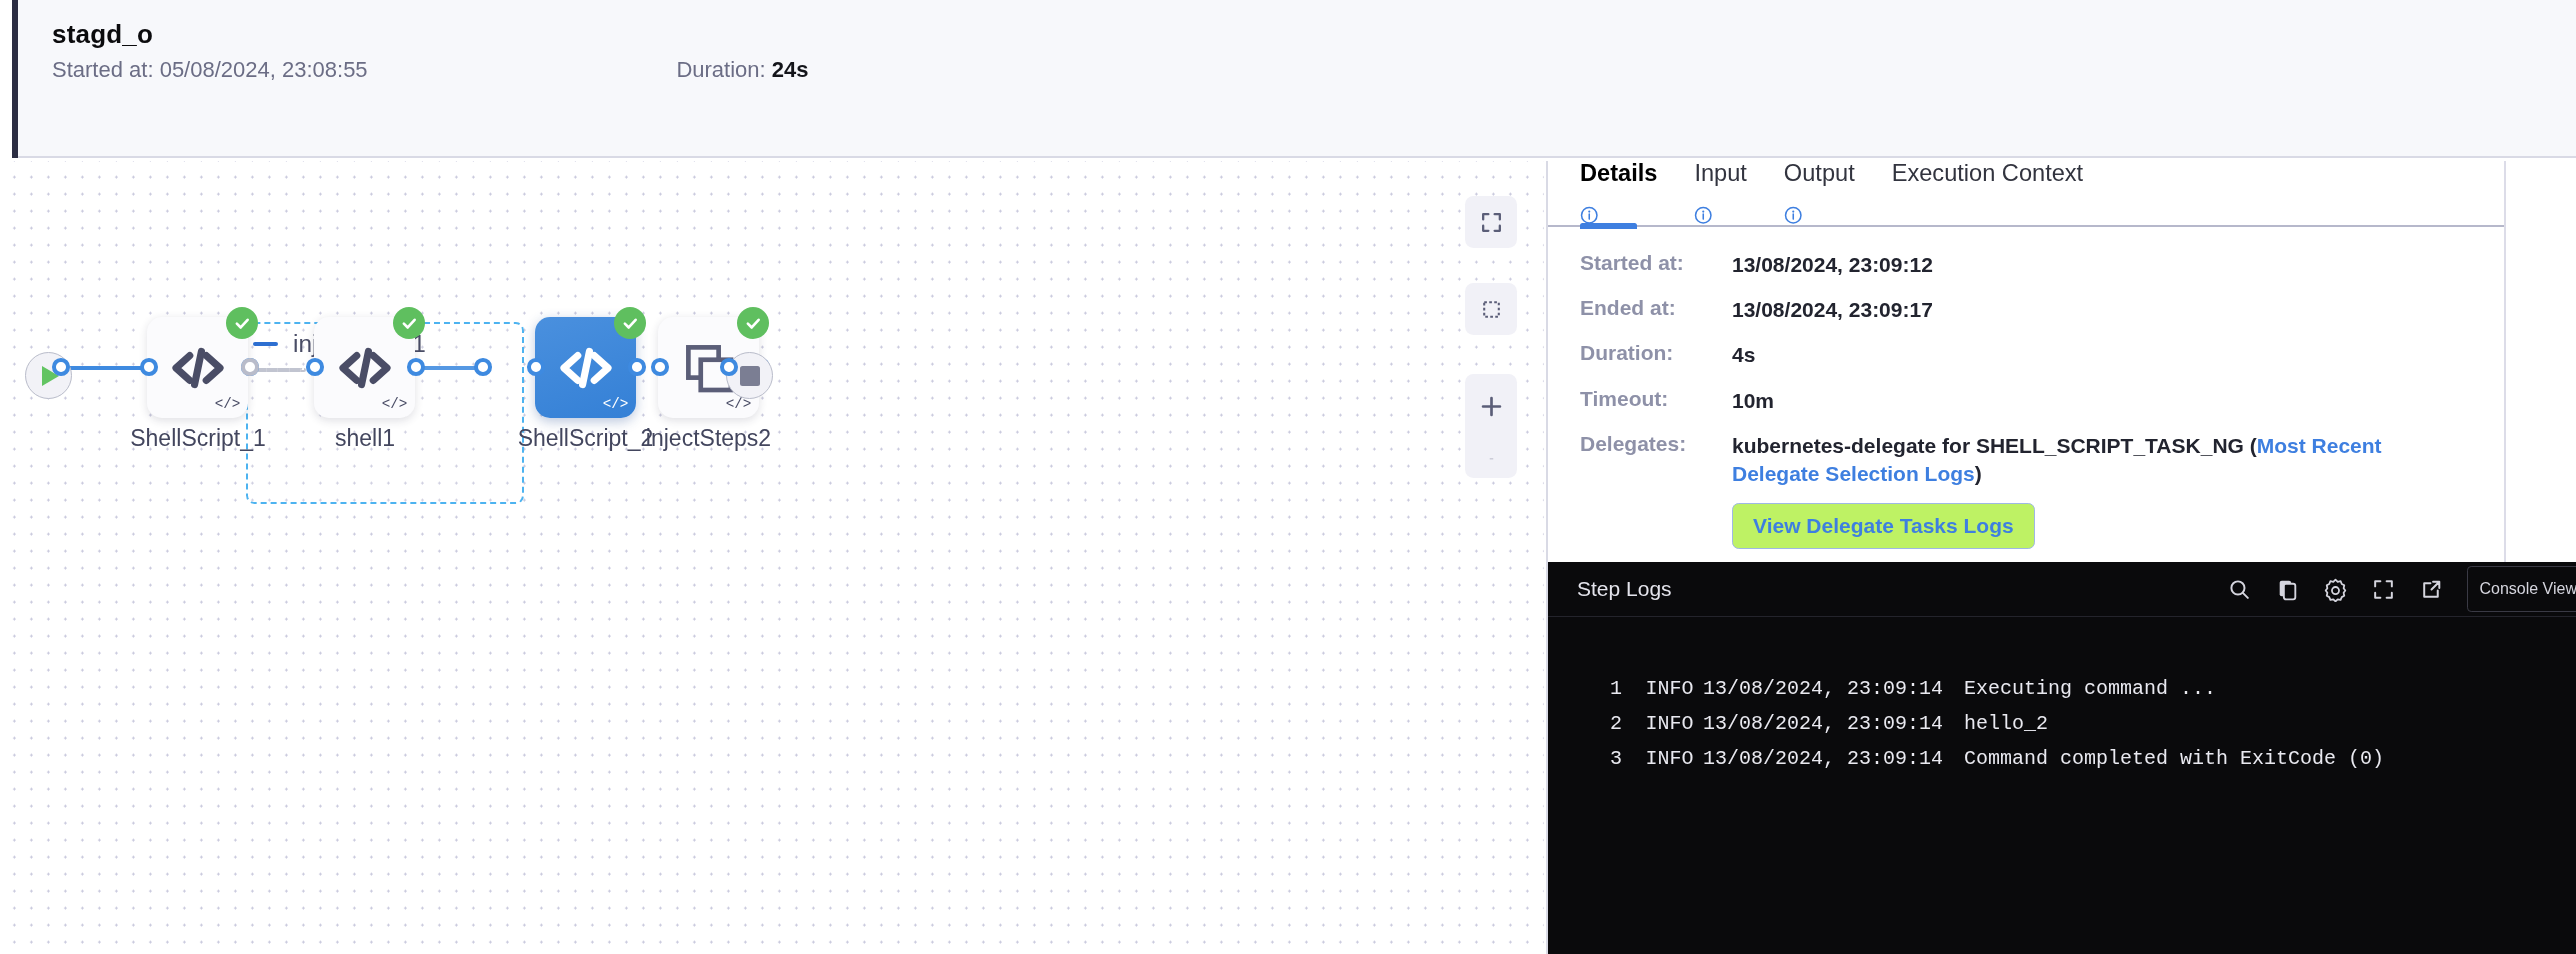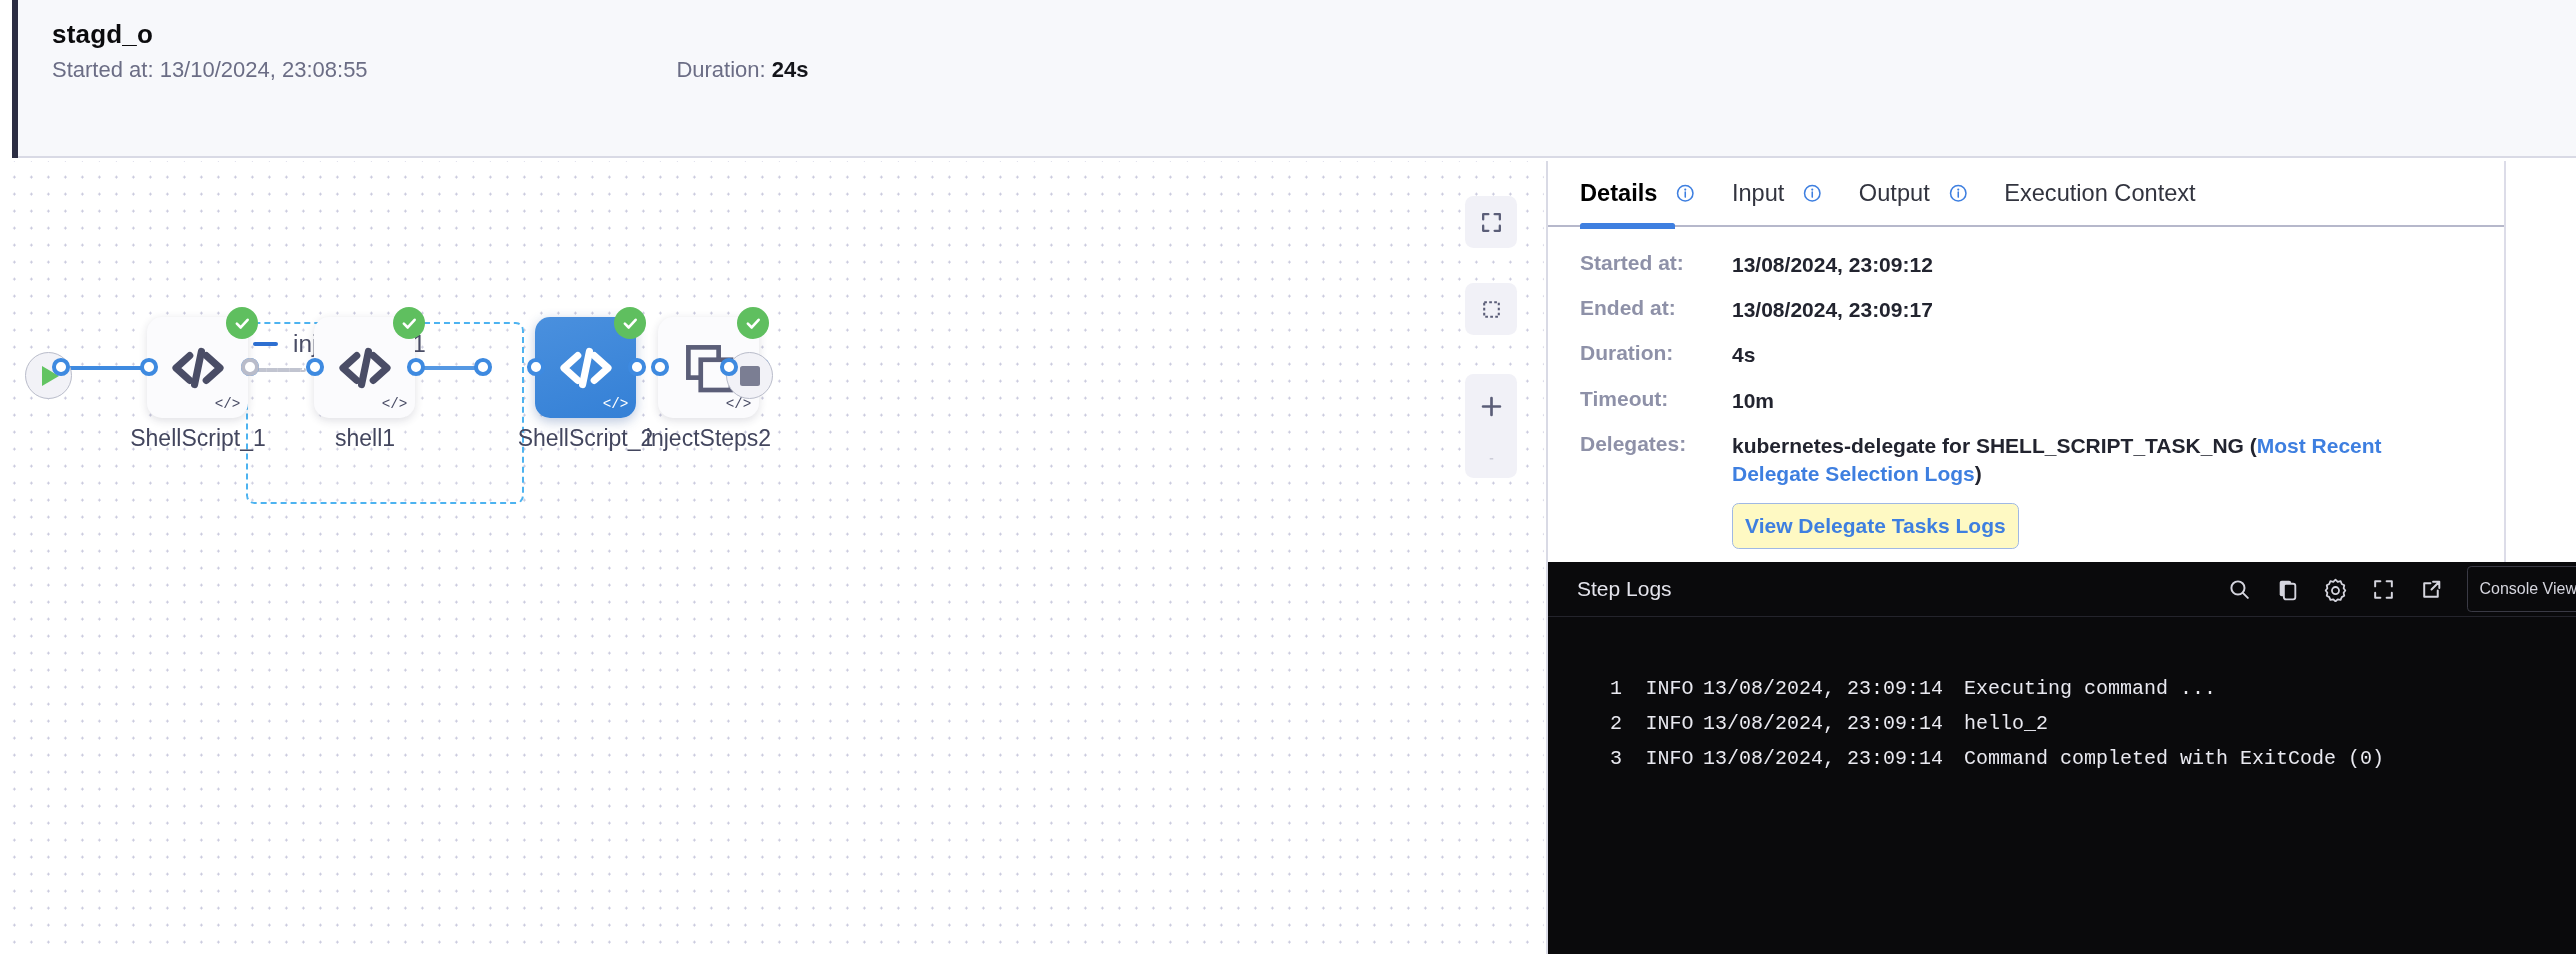--- a/index.html
+++ b/index.html
@@ -124,41 +124,41 @@
     background: #ffffff;
     border-left: 2.5px solid #d9dae5;
     border-right: 2.5px solid #dcdce8;
   }
   #tabbar {
     position: absolute; left: 0; top: 0; width: 100%; height: 66px;
     border-bottom: 2.5px solid #b6b8cb;
     display: flex; align-items: center; padding-left: 32px; gap: 37px;
   }
   .tab {
-    display: flex; align-items: center; gap: 19px; height: 66px;
-    font-size: 23.6px; color: #32343f; cursor: pointer; position: relative;
+    display: flex; gap: 19px; height: 66px;
+    font-size: 23.6px; color: #32343f; cursor: pointer; position: relative; flex-direction: column;
   }
   .tab.active { color: #000000; font-weight: bold; }
   .tab.active::after {
     content: ""; position: absolute; left: 0; right: 20px; bottom: -2.5px;
     height: 5.9px; background: #3e7fe0; border-radius: 2.5px 2.5px 0 0;
   }
   .info-ico { width: 18.5px; height: 18.5px; }
 
   #details-body { position: absolute; left: 0; top: 66px; width: 100%; }
   .drow { display: flex; padding: 0 0 0 32px; margin-top: 17.7px; }
   .drow:first-child { margin-top: 23.6px; }
   .dlabel { width: 152px; font-size: 21px; color: #8e91a8; font-weight: bold; flex: none; }
   .dval { font-size: 21px; color: #22242f; font-weight: bold; line-height: 1.32; max-width: 682px; }
   .dval a { color: #3e7fe0; text-decoration: none; font-weight: bold; }
   #delegate-btn {
     margin: 15px 0 0 184px; display: inline-block;
-    border: 1.7px solid #9fb8e4; border-radius: 6.7px; background: #fef9c3;
+    border: 1.7px solid #9fb8e4; border-radius: 6.7px; background: #bef264;
     color: #3e7fe0; font-size: 21px; font-weight: bold;
-    padding: 10px 12px; cursor: pointer;
+    padding: 10px 20px; cursor: pointer;
   }
 
   
   #logs {
     position: absolute; left: 1546px; top: 562px; width: 1116px; height: 392px;
     background: #0a0a0c; border-left: 2.5px solid #d9dae5;
   }
   #log-header {
     position: absolute; left: 0; top: 0; width: 100%; height: 55px;
     border-bottom: 1.7px solid #24242c;
@@ -186,21 +186,21 @@
 </style>
 </head>
 <body>
 
 <div id="header">
   <div id="header-accent"></div>
   <div id="exec-title">stagd_o</div>
   <div id="meta-row">
     <div class="meta-item">
       <span>Started at:</span>
-      <span class="mv">13/10/2024, 23:08:55</span>
+      <span class="mv">05/08/2024, 23:08:55</span>
     </div>
     <div class="meta-item dur">
       <span>Duration:</span>
       <span class="mv">24s</span>
     </div>
   </div>
 </div>
 
 <div id="canvas">
 

